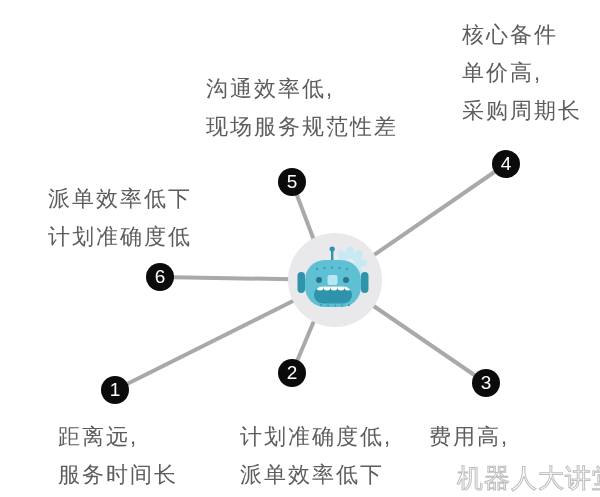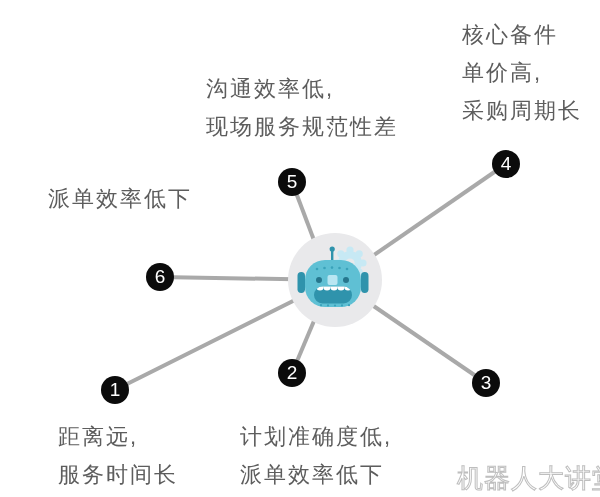--- a/index.html
+++ b/index.html
@@ -107,32 +107,34 @@
     <div>距离远,</div>
     <div>服务时间长</div>
   </div>
 
   <div class="label t2">
     <div>计划准确度低,</div>
     <div>派单效率低下</div>
   </div>
 
   <div class="label t3">
+    <div>费用高,</div>
   </div>
 
   <div class="label t4">
     <div>核心备件</div>
     <div>单价高,</div>
     <div>采购周期长</div>
   </div>
 
   <div class="label t5">
     <div>沟通效率低,</div>
     <div>现场服务规范性差</div>
   </div>
 
   <div class="label t6">
     <div>派单效率低下</div>
+    <div>计划准确度低</div>
   </div>
 
   <div class="watermark">机器人大讲堂</div>
 
 </div>
 
 </body></html>

